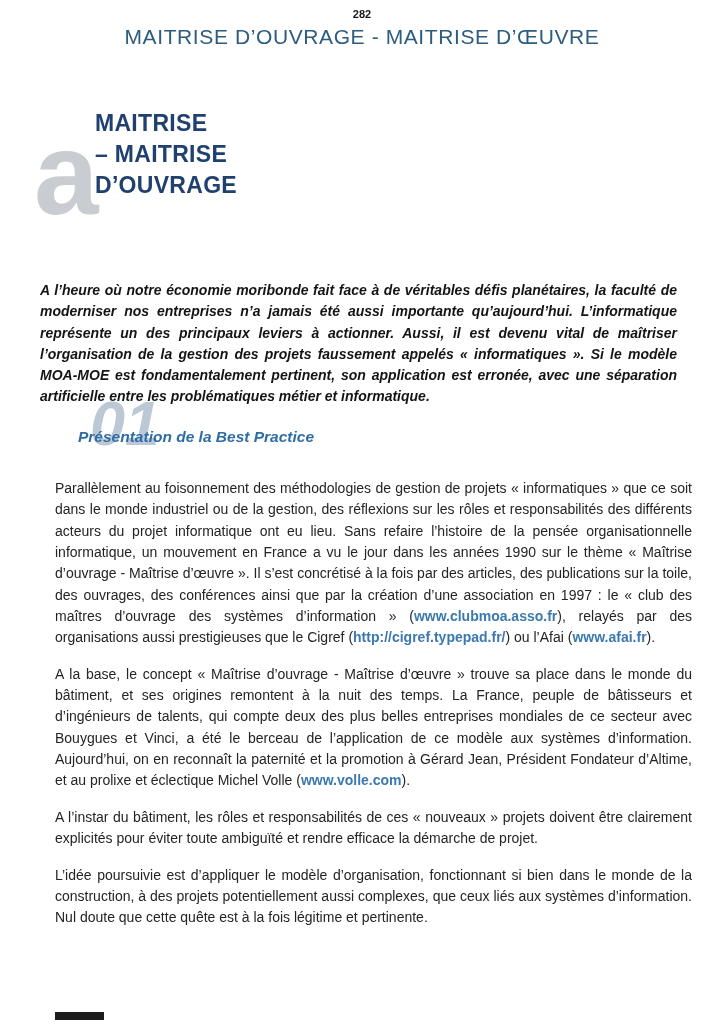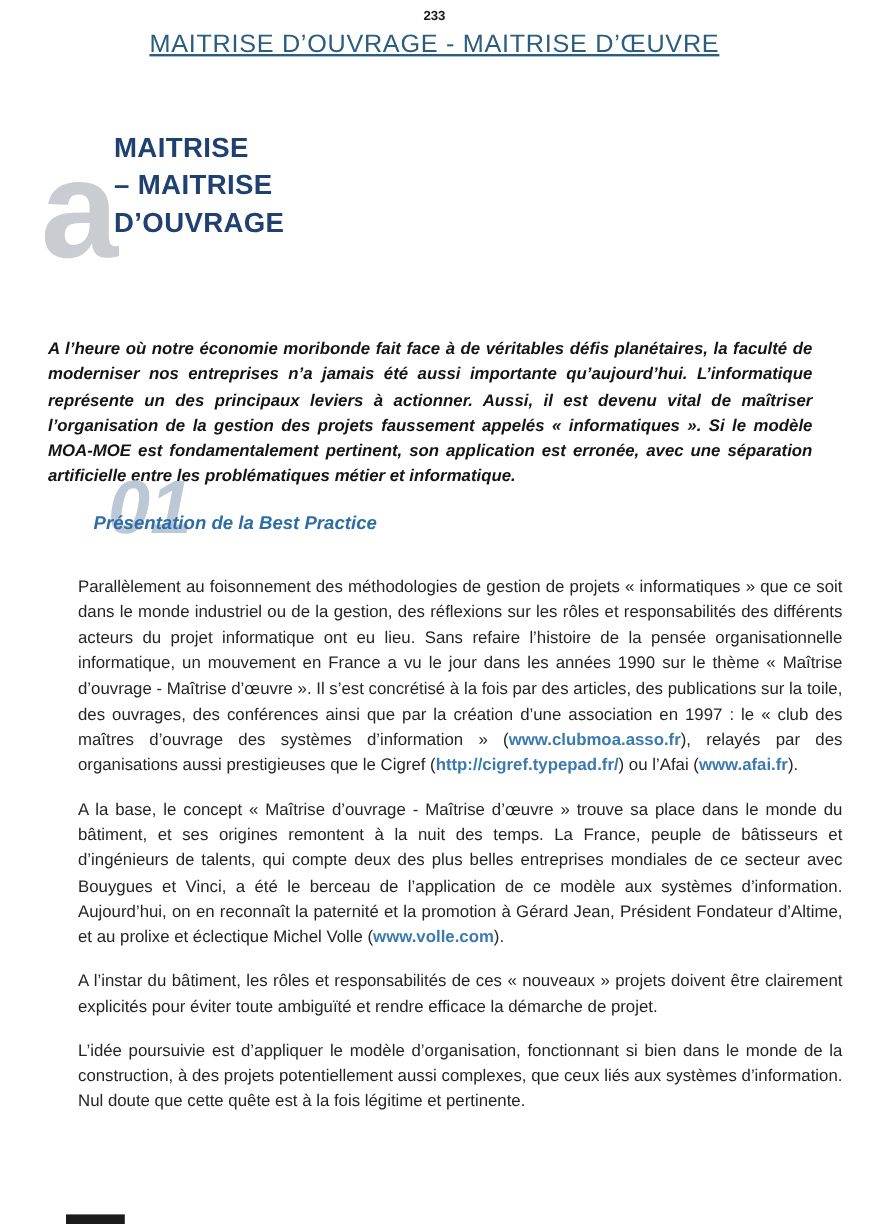--- a/index.html
+++ b/index.html
@@ -19,21 +19,20 @@
     font-weight: bold;
     color: #1a1a1a;
   }
   .running-header {
     position: absolute;
     top: 25px; left: 0; right: 0;
     text-align: center;
     font-size: 21px;
     letter-spacing: 0.6px;
     color: #2c5c7e;
-    text-decoration: underline;
   }
   .watermark-a {
     position: absolute;
     left: 34px; top: 116px;
     font-size: 116px;
     font-weight: bold;
     line-height: 1;
     color: #c9cdd2;
     user-select: none;
   }
@@ -72,21 +71,21 @@
     position: absolute;
     left: 78px; top: 428px;
     margin: 0;
     font-size: 15.5px;
     font-weight: bold;
     color: #2e6da4;
     font-style: italic;
   }
   .body-copy {
     position: absolute;
-    left: 65px; top: 478px;
+    left: 55px; top: 478px;
     width: 637px;
     font-size: 14px;
     line-height: 21.35px;
     text-align: justify;
     color: #242424;
   }
   .body-copy p { margin: 0 0 15px 0; }
   .url {
     color: #3b79ae;
     font-weight: bold;
@@ -98,21 +97,21 @@
     left: 55px; top: 1012px;
     width: 49px; height: 8px;
     background: #1c1c1c;
   }
 </style>
 </head>
 <body>
 
 <div class="page">
 
-  <div class="page-number">233</div>
+  <div class="page-number">282</div>
 
   <div class="running-header">MAITRISE D’OUVRAGE - MAITRISE D’ŒUVRE</div>
 
   <span class="watermark-a">a</span>
 
   <div class="chapter-title">
     <div>MAITRISE</div>
     <div>– MAITRISE</div>
     <div>D’OUVRAGE</div>
   </div>

